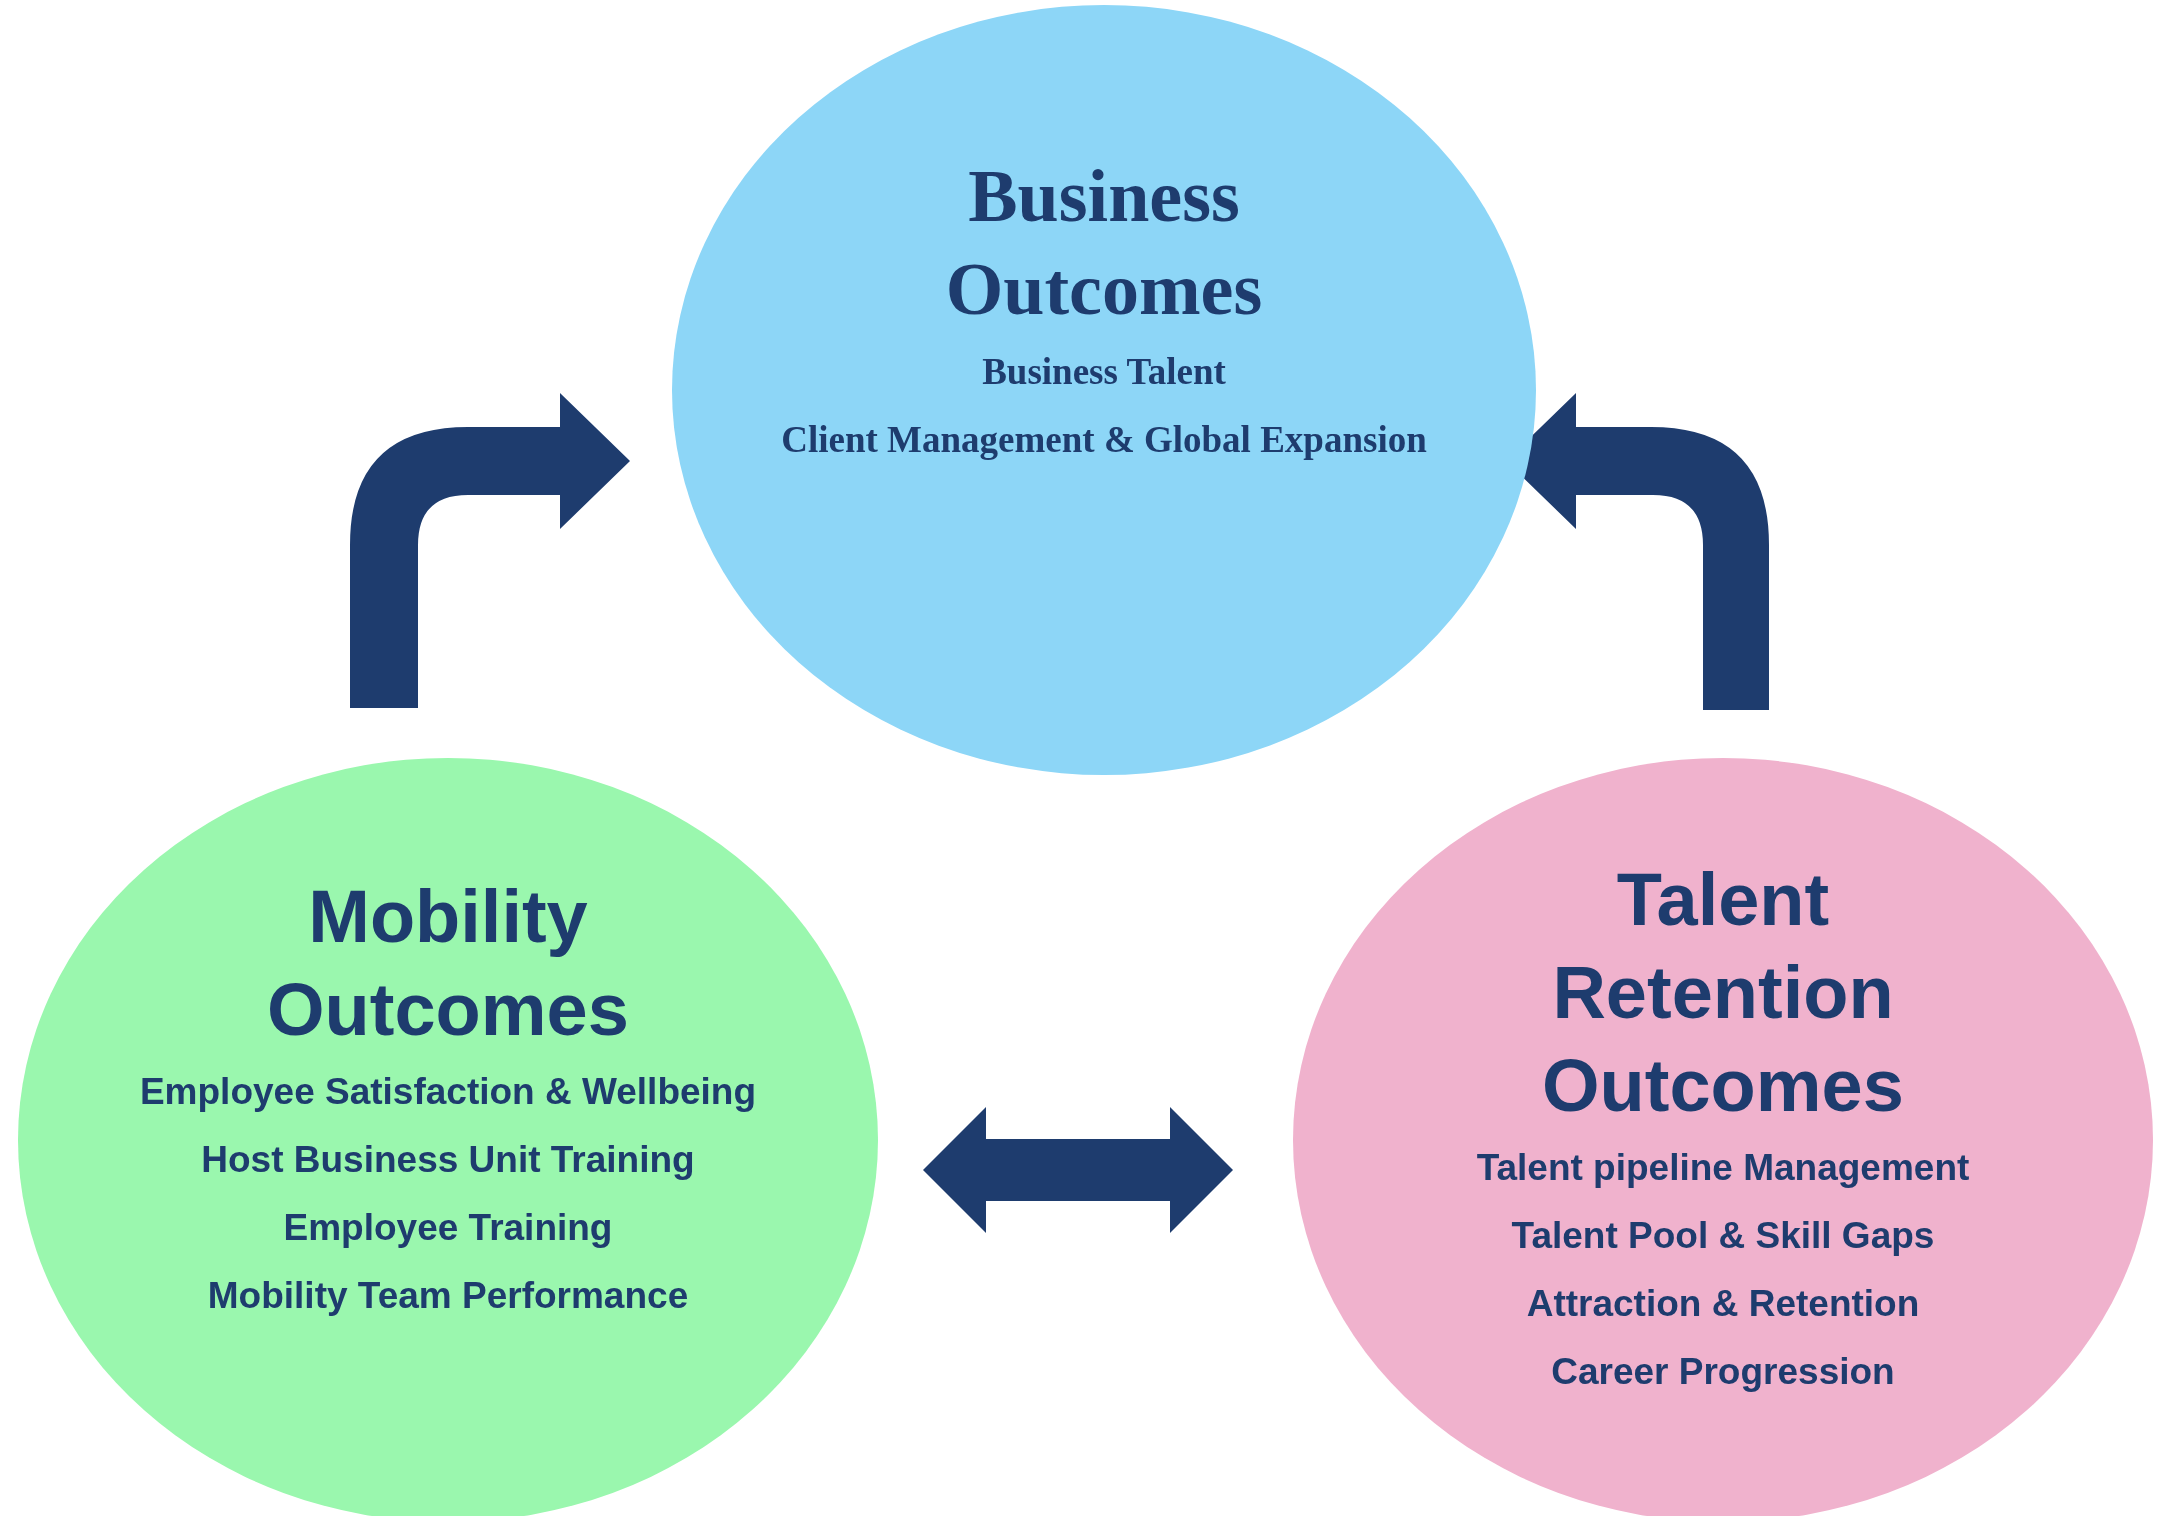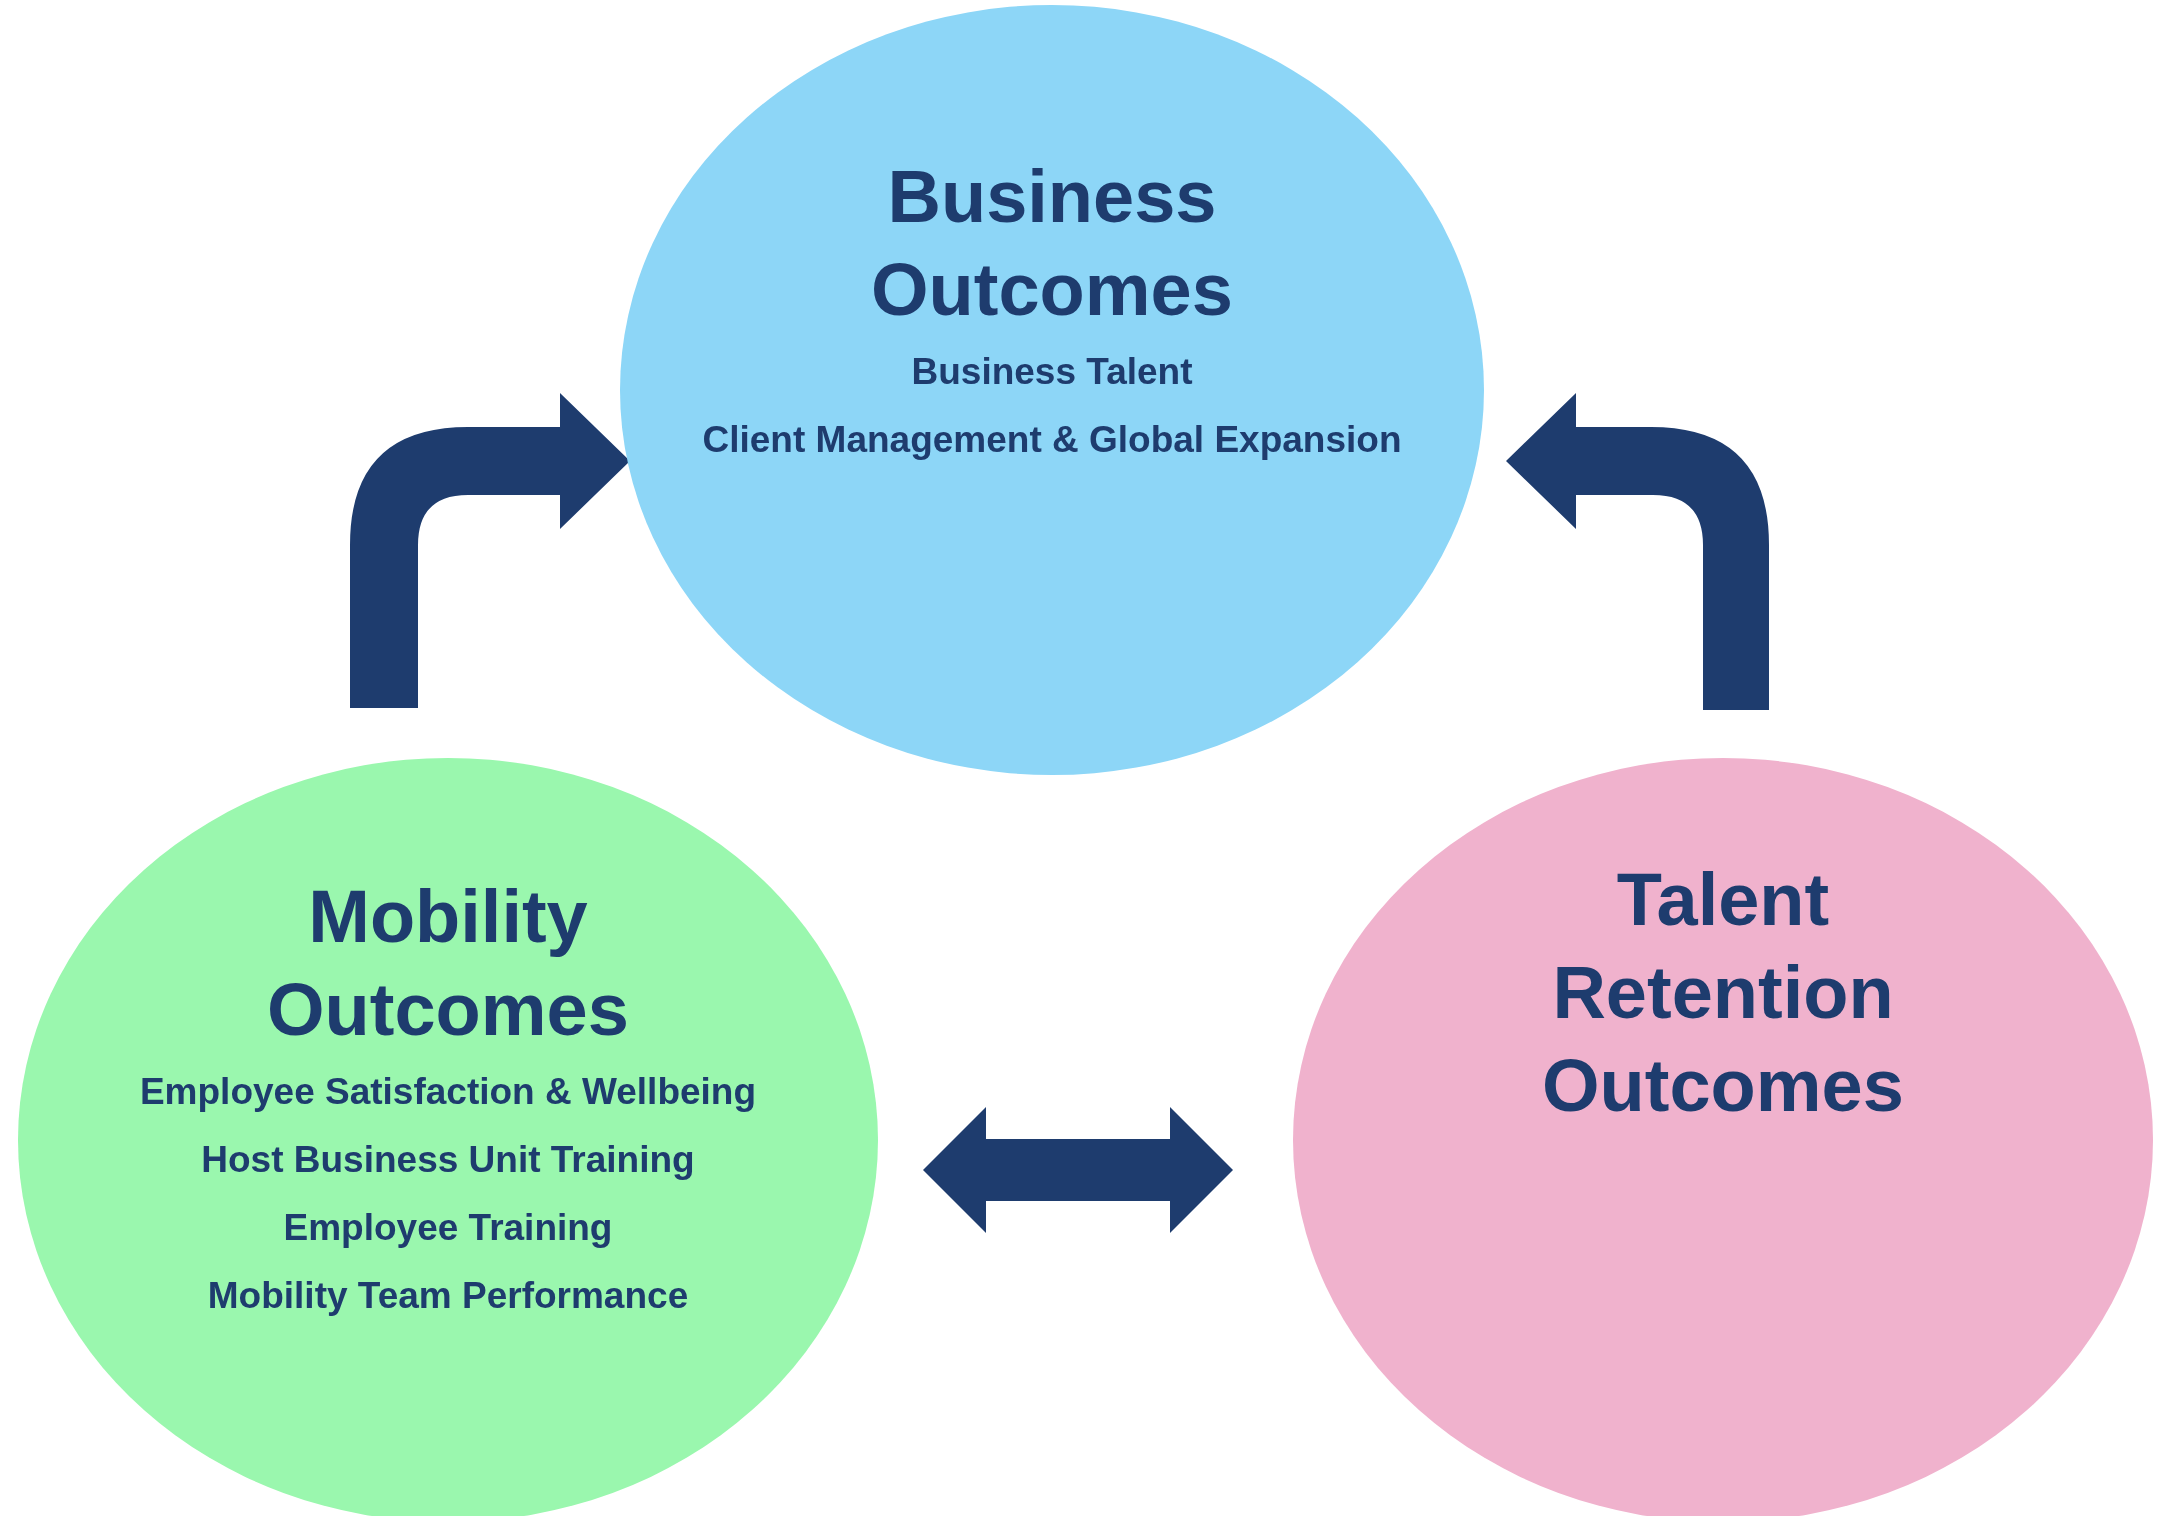--- a/index.html
+++ b/index.html
@@ -29,26 +29,27 @@
     position: absolute;
     border-radius: 50%;
     display: flex;
     flex-direction: column;
     align-items: center;
     box-sizing: border-box;
     text-align: center;
     color: var(--navy, #1e3c6e);
   }
   .circle.business {
-    left: 620px;
+    left: 672px;
     top: 5px;
     width: 864px;
     height: 770px;
     background: var(--blue, #8dd6f7);
     padding-top: 145px;
+    font-family: Liberation Serif, serif;
   }
   .circle.mobility {
     left: 18px;
     top: 758px;
     width: 860px;
     height: 764px;
     background: var(--green, #9af7ae);
     padding-top: 112px;
   }
   .circle.talent {
@@ -107,15 +108,21 @@
       <div>Mobility Team Performance</div>
     </div>
   </div>
 
   <div class="circle talent">
     <div class="circle-title">
       <div>Talent</div>
       <div>Retention</div>
       <div>Outcomes</div>
     </div>
+    <div class="circle-items">
+      <div>Talent pipeline Management</div>
+      <div>Talent Pool &amp; Skill Gaps</div>
+      <div>Attraction &amp; Retention</div>
+      <div>Career Progression</div>
+    </div>
   </div>
 
 </div>
 
 </body></html>

